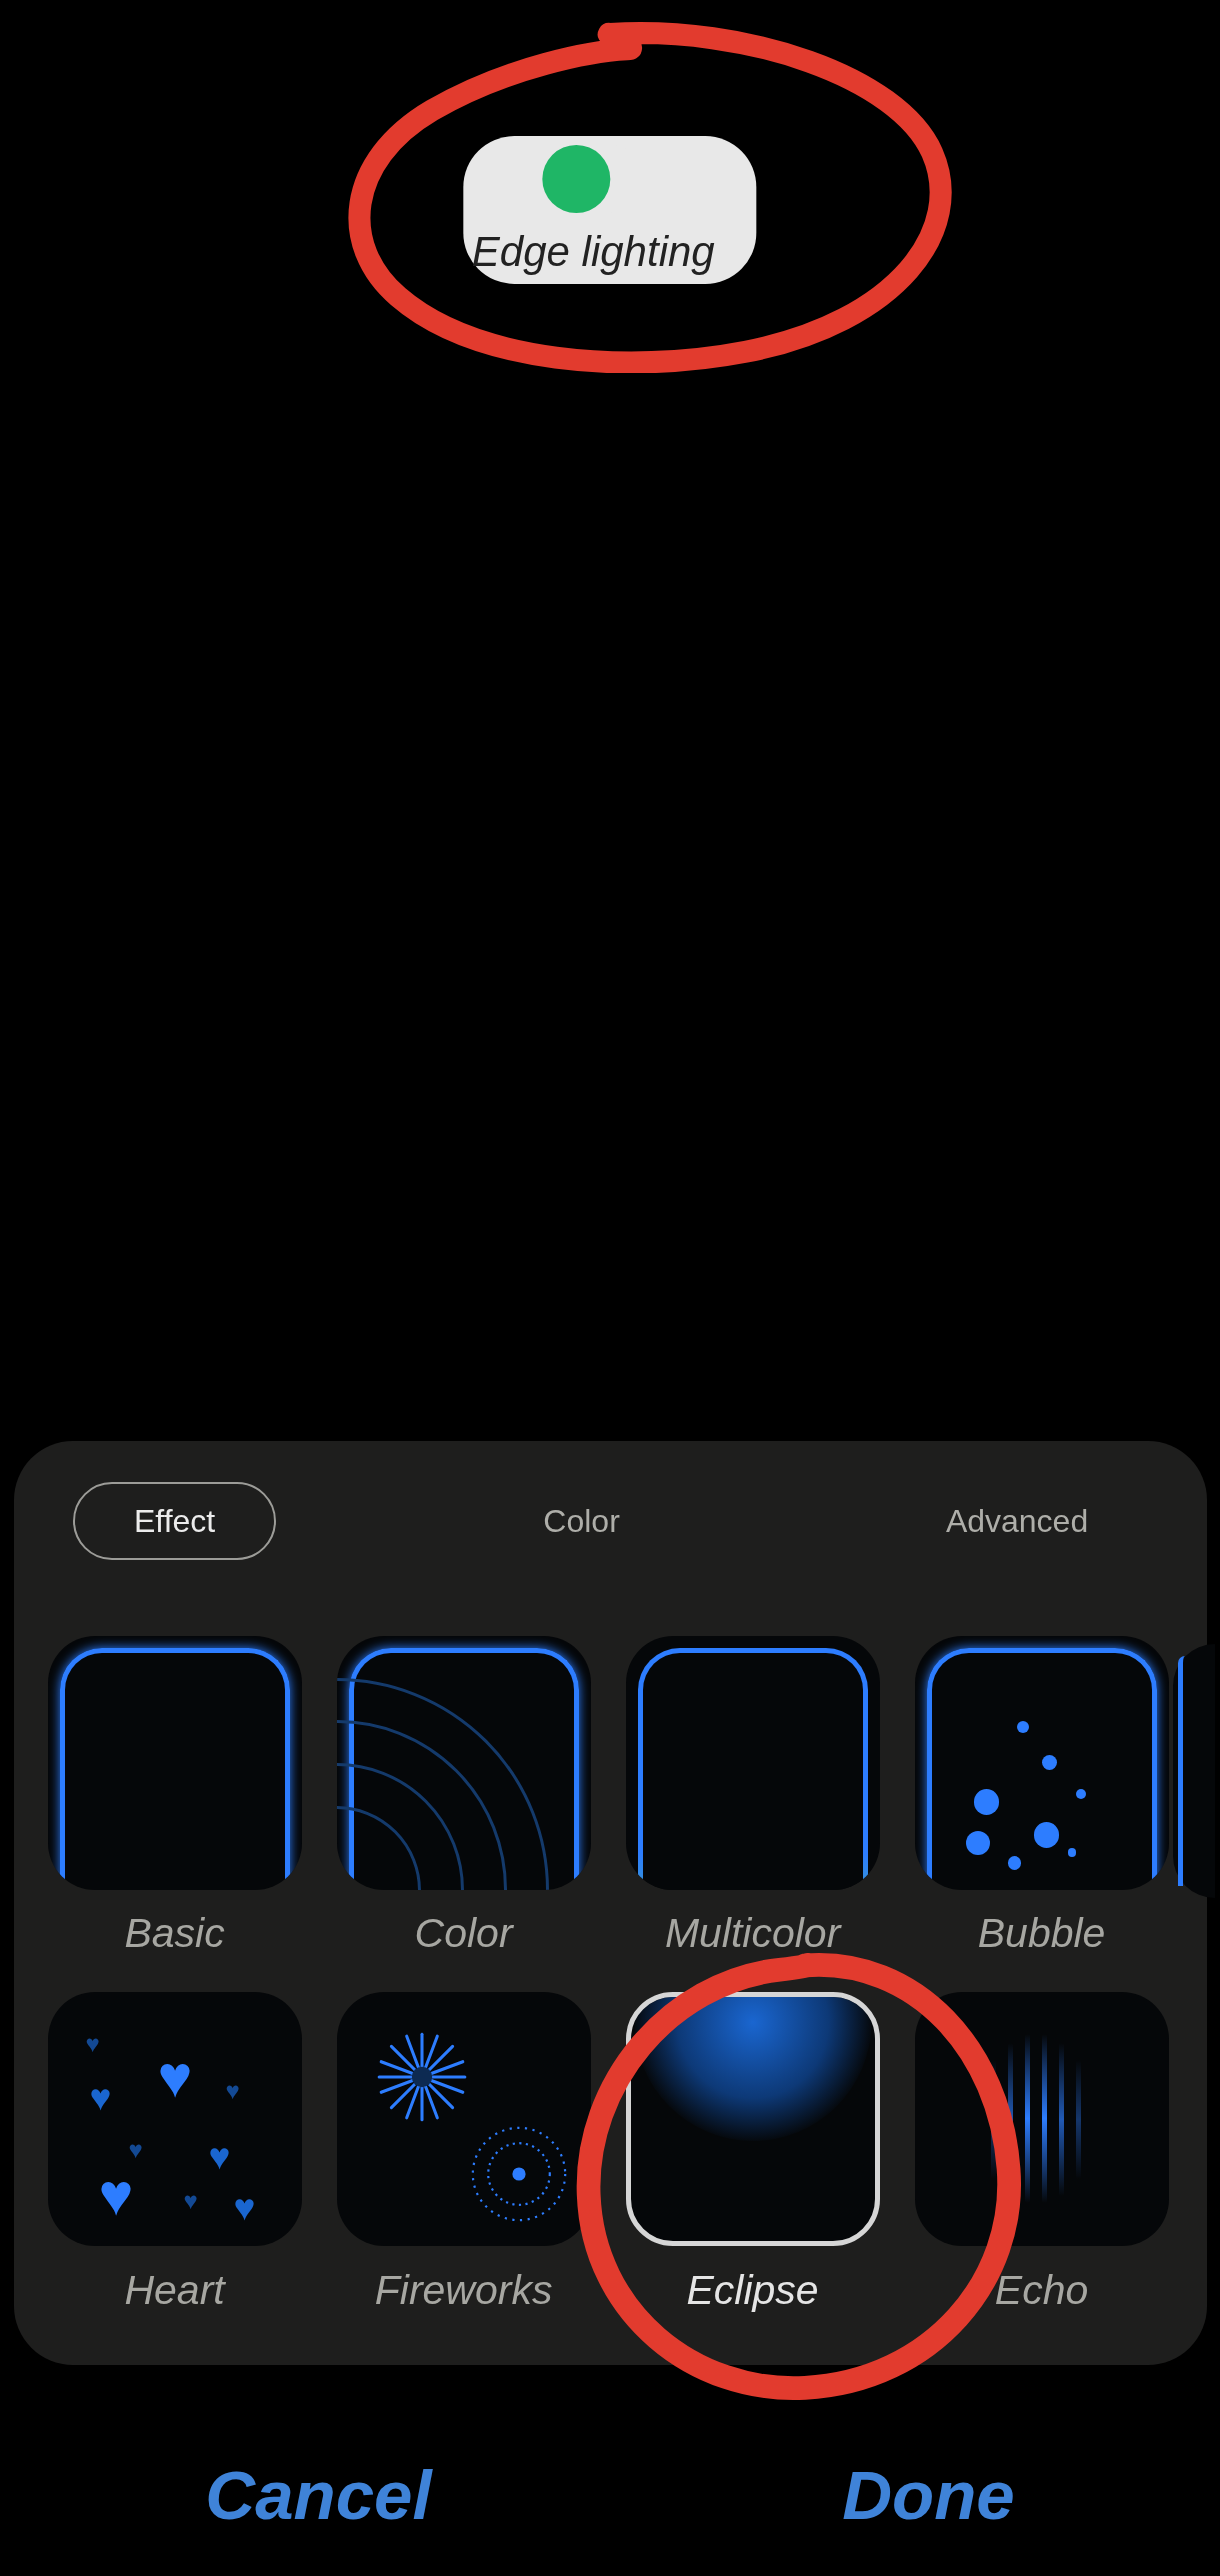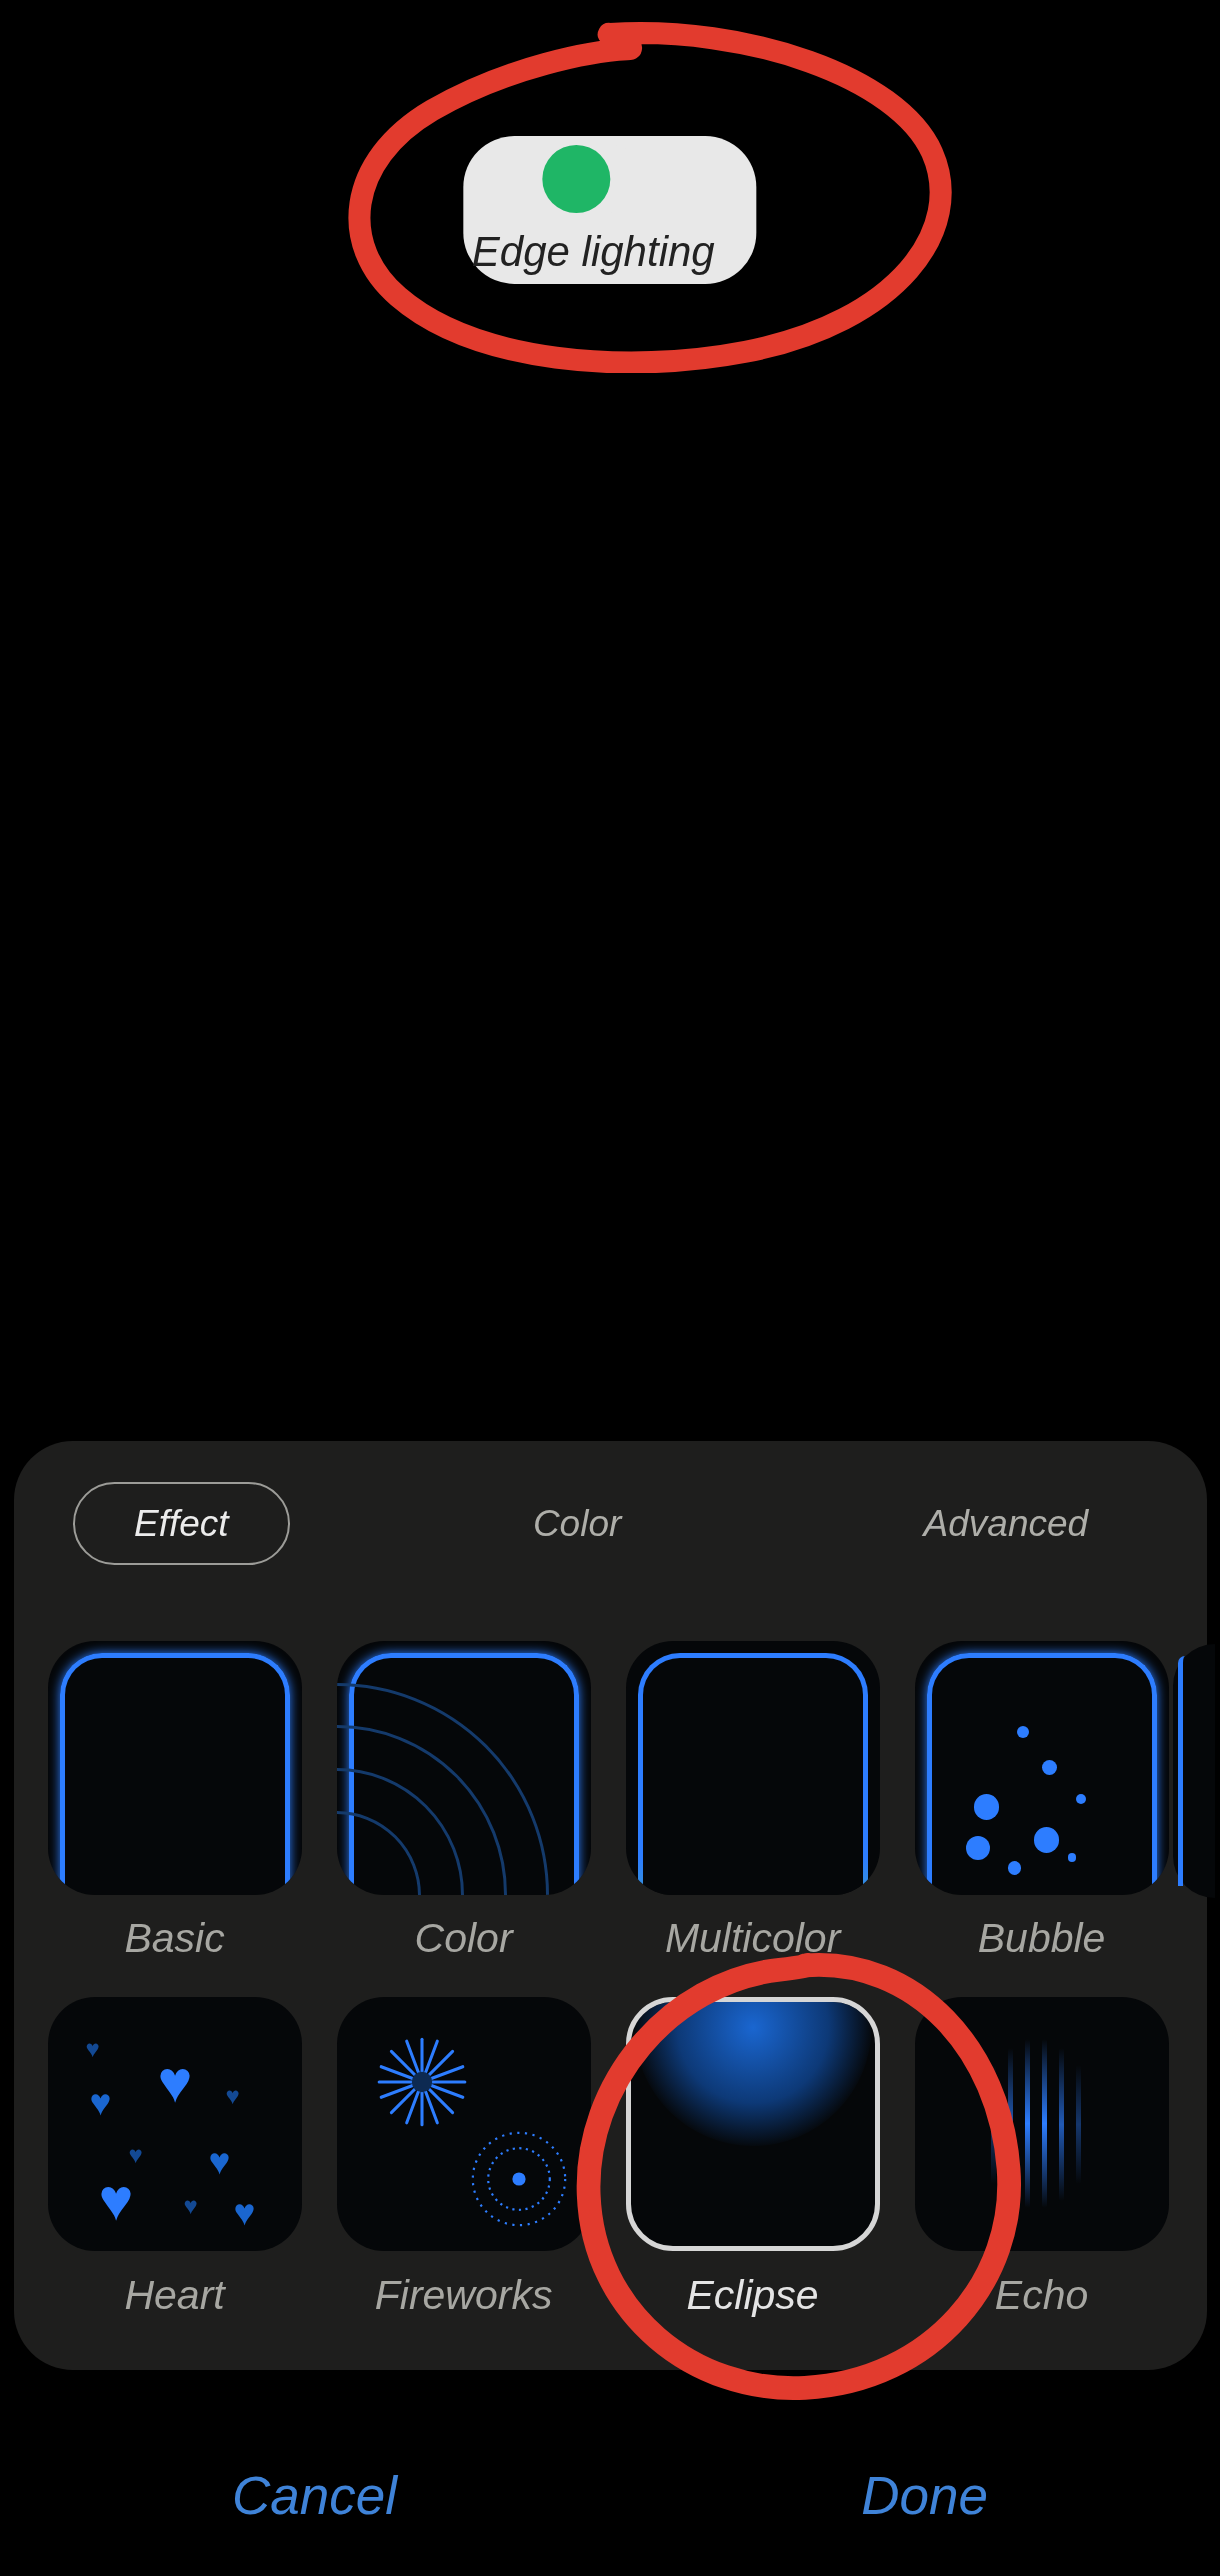--- a/index.html
+++ b/index.html
@@ -62,22 +62,21 @@
       padding: 41px 34px 51px 34px;
     }
     .tabs {
       display: flex;
       justify-content: space-between;
       align-items: center;
       margin-bottom: 76px;
       padding: 0 25.4px;
     }
     .tab {
-      font-size: 37px;
-      font-style: italic;
+      font-size: 32px;
       color: #aeaea9;
       padding: 18.6px 59px;
       border-radius: 51px;
       cursor: pointer;
     }
     .tab.active {
       border: 2.5px solid #9c9c98;
       color: #ececec;
     }
     .effects-grid {
@@ -181,23 +180,23 @@
       position: absolute;
       bottom: 0;
       left: 0;
       right: 0;
       height: 161px;
       display: flex;
       justify-content: space-around;
       align-items: center;
     }
     .footer-btn {
-      font-size: 53px;
+      font-size: 69px;
       font-style: italic;
-      font-weight: 400;
+      font-weight: 700;
       color: #3f83d8;
       cursor: pointer;
       background: none;
       border: none;
     }
     
     .peek {
       position: absolute;
       right: -8.5px;
       top: 203px;

